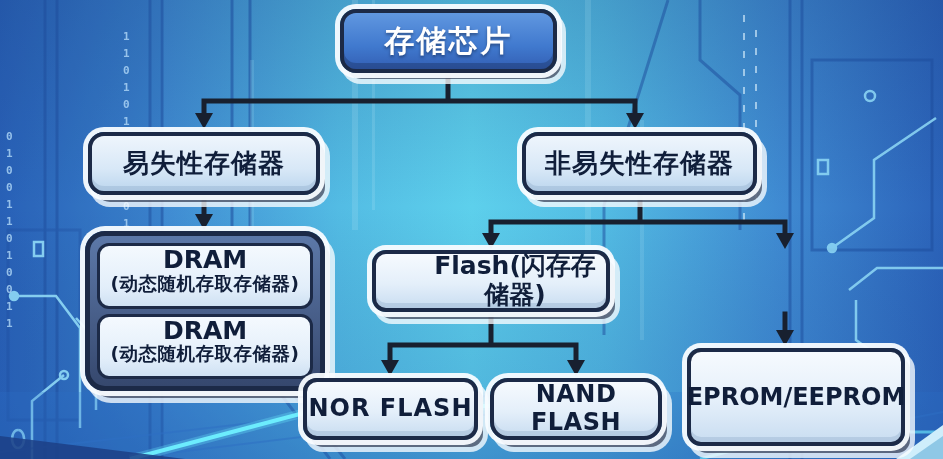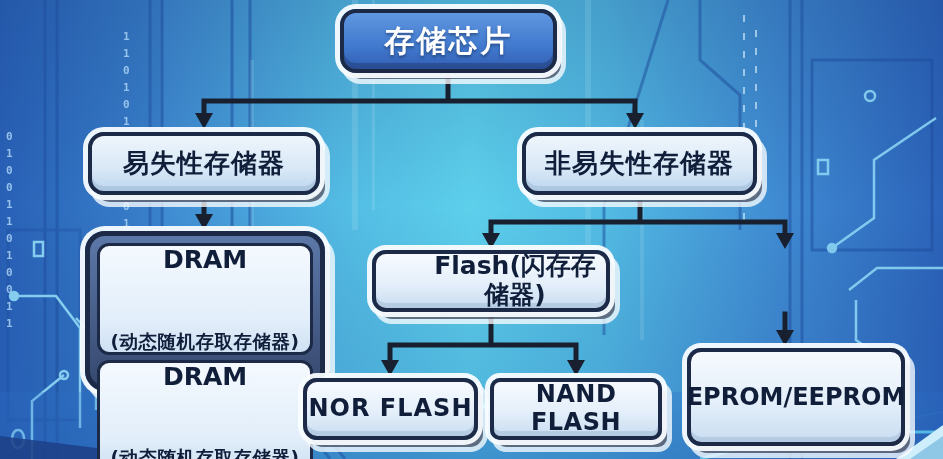--- a/index.html
+++ b/index.html
@@ -44,28 +44,28 @@
     background:linear-gradient(180deg,#5c78a8 0%,#36486e 100%);
     display:flex;flex-direction:column;justify-content:space-between;padding:7px;gap:5px;
     box-shadow:0 0 0 5px rgba(248,252,255,.95),
                6px 8px 0 -1px rgba(22,32,58,.62),
                6px 8px 0 4px rgba(248,252,255,.78);
   }
   .dram-item{
     flex:1;border:3px solid #1c2a47;border-radius:12px;
     background:linear-gradient(180deg,#f4f9fe 0%,#e2eefa 70%,#cfe1f3 100%);
     color:#101e3a;font-weight:bold;text-align:center;
-    display:flex;flex-direction:column;align-items:center;justify-content:flex-start;line-height:1.1;gap:42px;
+    display:flex;flex-direction:column;align-items:center;justify-content:flex-start;line-height:1.1;
   }
   .dram-title{font-size:25px;}
-  .dram-sub{font-size:18.5px;letter-spacing:0.5px;margin-top:16px;}
+  .dram-sub{font-size:18.5px;letter-spacing:0.5px;}
   .node-flash{left:372px;top:250px;width:238px;height:62px;font-size:25px;border-radius:14px;padding-left:48px;}
   .node-research{left:687px;top:250px;width:196px;height:62px;font-size:26px;letter-spacing:1px;border-radius:14px;}
   .node-nor{left:303px;top:378px;width:175px;height:62px;font-size:24px;letter-spacing:1px;border-radius:14px;}
-  .node-nand{left:490px;top:378px;width:172px;height:62px;font-size:24px;letter-spacing:0.5px;border-radius:10px;}
+  .node-nand{left:490px;top:378px;width:172px;height:62px;font-size:24px;letter-spacing:0.5px;border-radius:18px;}
   .node-eprom{left:687px;top:348px;width:218px;height:98px;border-radius:14px;line-height:1.12;}
   .eprom-title{font-size:24px;}
   .eprom-line{font-size:20px;letter-spacing:1px;}
   .binary-col{
     position:absolute;z-index:1;width:13px;
     color:#a9d2f4;font-size:11px;font-weight:bold;line-height:17px;
     word-break:break-all;opacity:.85;font-family:"DejaVu Sans Mono","Liberation Mono",monospace;
   }
   #binary-left-1{left:123px;top:28px;}
   #binary-left-2{left:6px;top:128px;}

